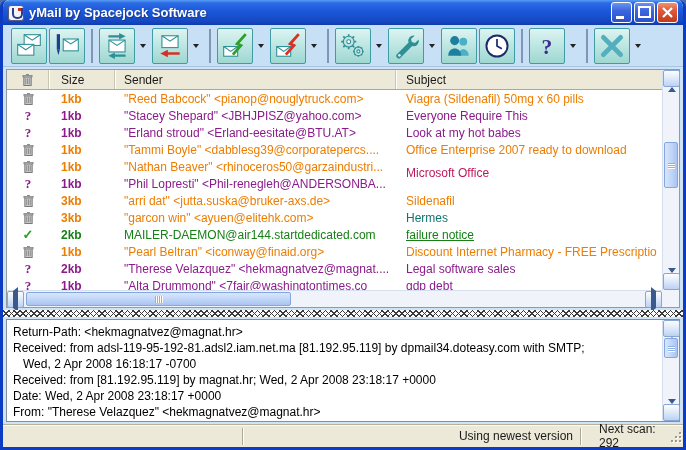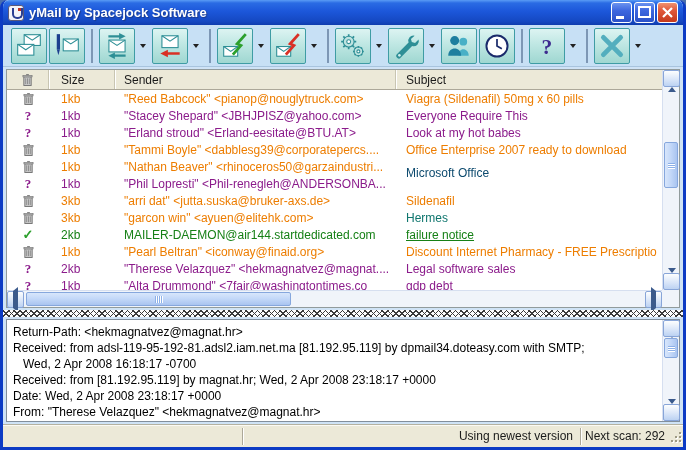--- a/index.html
+++ b/index.html
@@ -54,21 +54,21 @@
   .hcell { display:flex; align-items:center; border-right:1px solid #c8c5b2; box-shadow:1px 0 0 #fff; height:100%; }
   .hc-icon { width:42px; justify-content:center; }
   .hc-size { width:66px; padding-left:12px; }
   .hc-sender { width:281px; padding-left:9px; }
   .hc-subject { flex:1; padding-left:10px; border-right:none; }
 
   .rows { grid-column:1; grid-row:2; overflow:hidden; background:#fff; }
   .row { height:17px; display:flex; align-items:center; font-size:12px; white-space:nowrap; }
   .cell { overflow:hidden; white-space:nowrap; flex:none; }
   .c-icon { width:42px; display:flex; justify-content:center; align-items:center; }
-  .c-size { width:66px; padding-left:12px; }
+  .c-size { width:66px; padding-left:12px;font-weight:bold; }
   .c-sender { width:281px; padding-left:9px; }
   .c-subject { flex:1 1 auto; padding-left:10px; }
   .qmark { font-weight:bold; font-size:13px; font-family:"Liberation Serif", serif; }
   .chk { font-weight:bold; font-size:13px; }
 
   
   .vscroll { grid-column:2; grid-row:1 / span 2; background:#f0f4fa; display:flex; flex-direction:column; border-left:1px solid #d6dff0; }
   .sbtn { width:17px; height:17px; flex:0 0 17px; border:1px solid #88a5d8; border-radius:2px;
     background:linear-gradient(180deg,#fdfefe 0%, #d7e4f8 60%, #bcd2f2 100%);
     display:flex; align-items:center; justify-content:center; }
@@ -101,21 +101,21 @@
   .preview-body { padding:4px 2px 0 6px; font-size:12px; line-height:16px; color:#000; overflow:hidden; }
   .pline { white-space:pre; }
   .pscroll { background:#f0f4fa; display:flex; flex-direction:column; border-left:1px solid #d6dff0; }
 
   
   .statusbar { height:23px; flex:0 0 23px; margin-top:2px; background:#ece9d8; border-top:1px solid #b5b2a0;
     box-shadow:inset 0 1px 0 #fbfaf5; display:flex; align-items:center; font-size:12px; color:#1a1a1a; }
   .spanel { height:17px; display:flex; align-items:center; border-right:1px solid #aca899; box-shadow:1px 0 0 #fff; }
   .sp1 { width:240px; }
   .sp2 { width:338px; justify-content:flex-end; padding-right:7px; }
-  .sp3 { flex:1; padding-left:4px; border-right:none; box-shadow:none; }
+  .sp3 { flex:1; padding-left:18px; border-right:none; box-shadow:none; }
   .resize-grip { width:15px; height:17px; position:relative; }
   .resize-grip i { position:absolute; width:2px; height:2px; background:#9d9a84; box-shadow:1px 1px 0 #fff; }
 </style>
 </head>
 <body>
 
 <div class="window">
 
   <div class="titlebar">
     <div class="app-icon"></div>
@@ -333,21 +333,21 @@
             <span class="cell c-icon">
               <svg width="11" height="14" viewBox="0 0 12 14">
                 <rect x="2" y="3.5" width="8" height="9.5" fill="#c9c9c9" stroke="#707070"></rect>
                 <path d="M4 5.2v6.3M6 5.2v6.3M8 5.2v6.3" stroke="#8a8a8a"></path>
                 <rect x="1" y="2" width="10" height="1.6" fill="#c9c9c9" stroke="#707070" stroke-width="0.7"></rect>
                 <path d="M4.5 1.1h3" stroke="#707070"></path>
               </svg>
             </span>
             <span class="cell c-size" style="color: rgb(237, 125, 0);">1kb</span>
             <span class="cell c-sender" style="color: rgb(237, 125, 0);">"Nathan Beaver" &lt;rhinoceros50@garzaindustri...</span>
-            <span class="cell c-subject" style="color: #0c4a6e; margin-top: 13px;">Microsoft Office</span>
+            <span class="cell c-subject" style="color: #be185d; margin-top: 13px;">Microsoft Office</span>
           </div>
           <div class="row">
             <span class="cell c-icon">
               <span class="qmark" style="color:#8b1b8b">?</span>
             </span>
             <span class="cell c-size" style="color: rgb(139, 27, 139);">1kb</span>
             <span class="cell c-sender" style="color: rgb(139, 27, 139);">"Phil Lopresti" &lt;Phil-renegleh@ANDERSONBA...</span>
           </div>
           <div class="row">
             <span class="cell c-icon">

